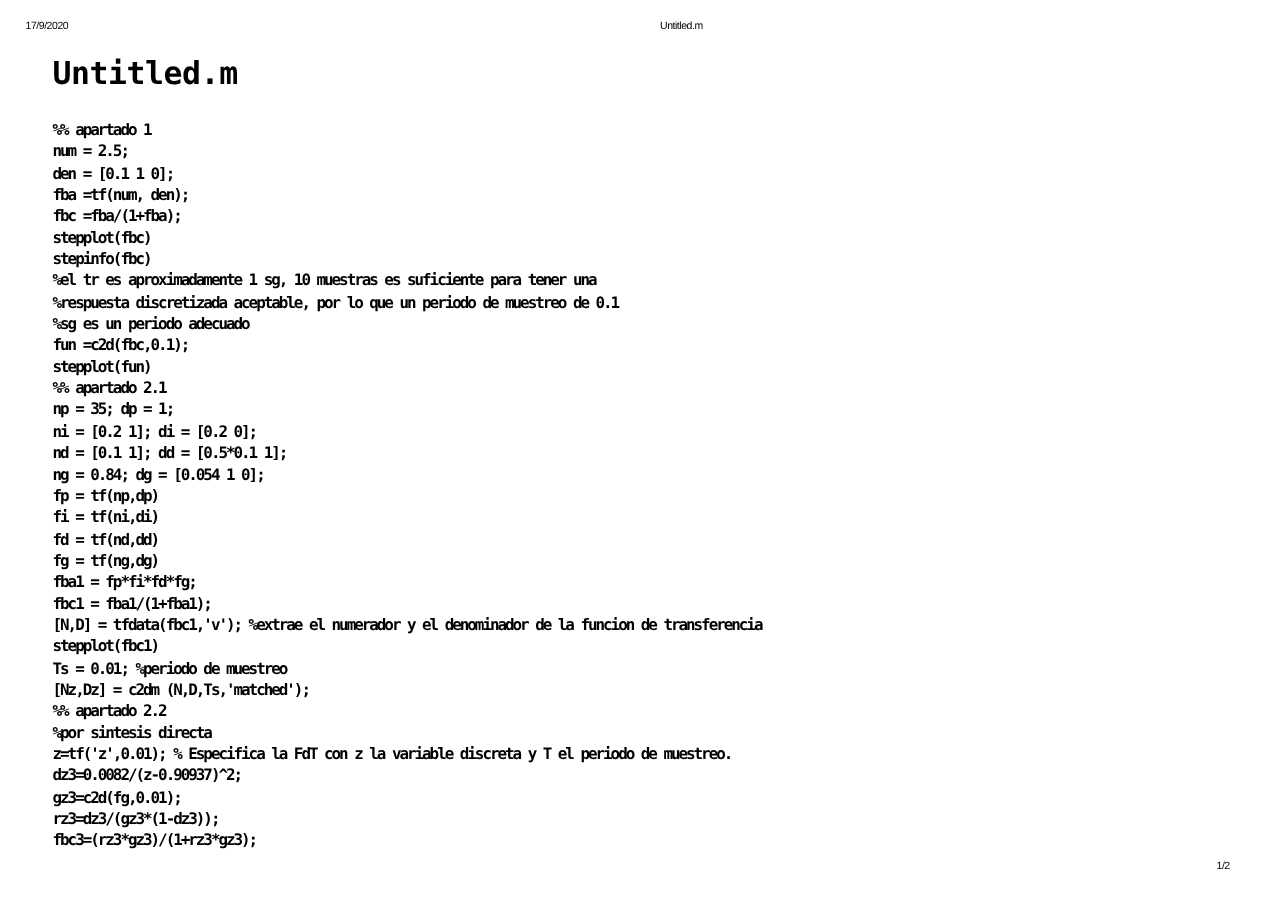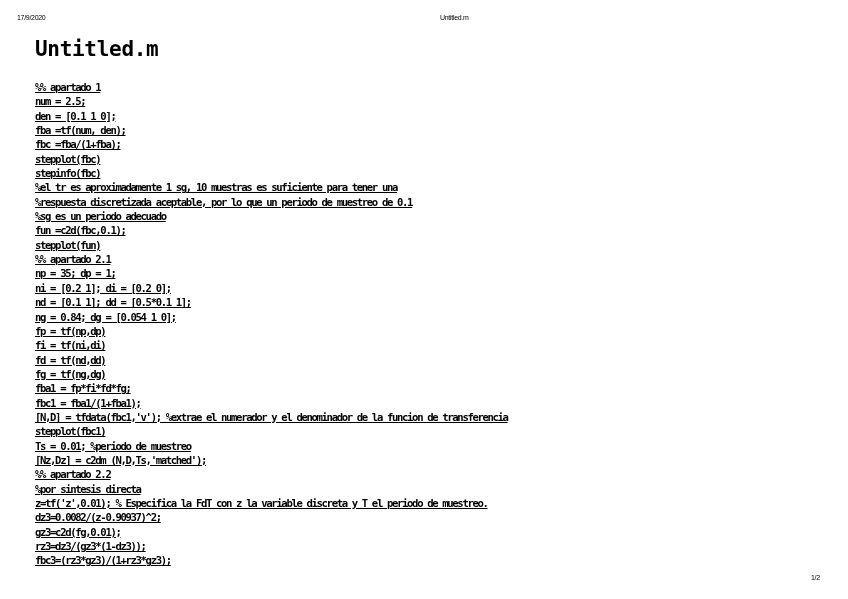--- a/index.html
+++ b/index.html
@@ -44,21 +44,20 @@
       position: absolute;
       left: 35px;
       top: 80px;
       margin: 0;
       font-family: "DejaVu Sans Mono", monospace;
       font-weight: bold;
       font-size: 10.6px;
       line-height: 14.35px;
       letter-spacing: -1.35px;
       white-space: pre;
-      text-decoration: underline;
     }
     .code-line {
       display: block;
       height: 14.35px;
     }
     .page-number {
       position: absolute;
       left: 811px;
       top: 574px;
       font-family: "Liberation Sans", sans-serif;

